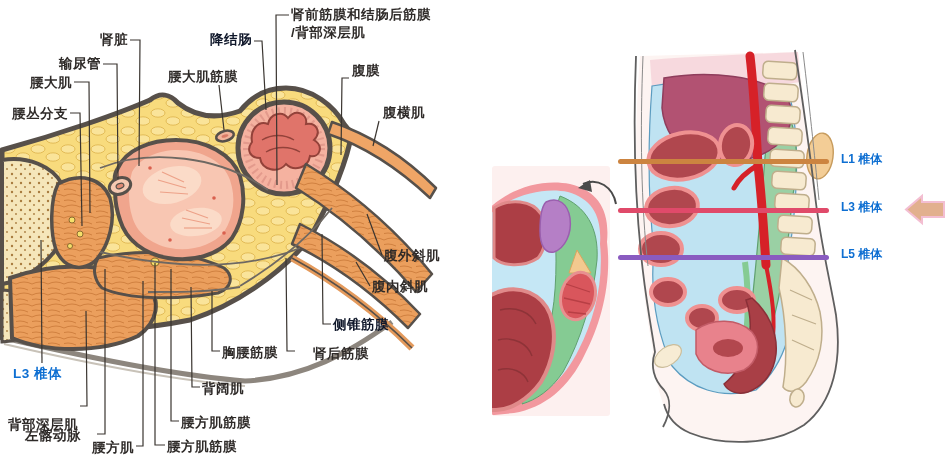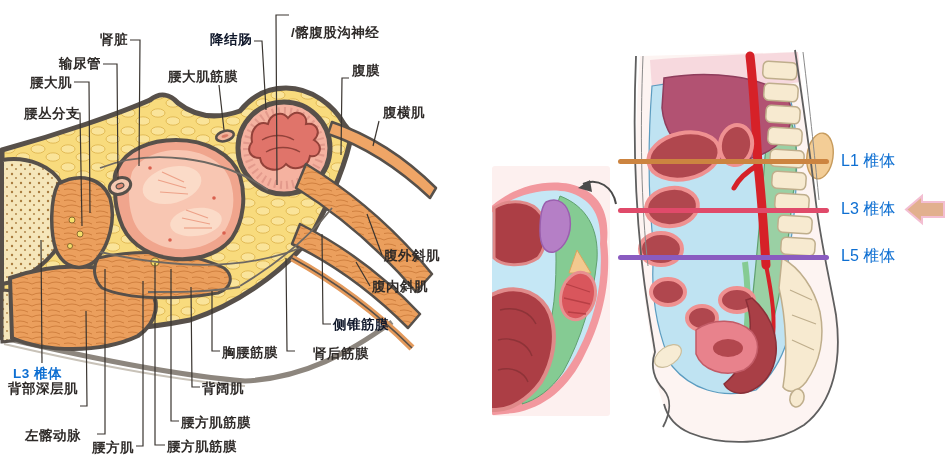--- a/index.html
+++ b/index.html
@@ -3,21 +3,21 @@
 <meta charset="utf-8">
 <style>
   html,body{margin:0;padding:0;background:#fff;}
   #canvas{position:relative;width:949px;height:474px;background:#fff;overflow:hidden;
           font-family:"Liberation Sans","DejaVu Sans",sans-serif;}
   #art{position:absolute;left:0;top:0;z-index:1;}
   .lbl{position:absolute;z-index:4;font-size:13.5px;font-weight:600;color:#2e2a28;
        white-space:nowrap;line-height:18px;letter-spacing:.5px;}
   .lbl.red{color:#0f172a;}
   .lbl.blue{color:#0e6fd2;font-weight:700;}
-  .mk-lbl{position:absolute;z-index:4;font-size:16px;font-weight:400;color:#0e6fd2;white-space:nowrap;}
+  .mk-lbl{position:absolute;z-index:4;font-size:12px;font-weight:700;color:#0e6fd2;white-space:nowrap;}
   .mline{position:absolute;z-index:3;height:5px;border-radius:2.5px;}
   .mline.c-l1{background:#cc8440;}
   .mline.c-l3{background:#e04a6a;}
   .mline.c-l5{background:#8a5bc0;}
 </style>
 </head>
 <body>
 
 <div id="canvas">
 
@@ -220,36 +220,37 @@
     </g>
 
     <polygon points="944,202 922,202 922,196 906,209.5 922,223 922,217 944,217" fill="#e2b08e" stroke="#f3bed2" stroke-width="2"></polygon>
   </g>
 </svg>
 
 <div class="mline c-l1" style="left:618px;top:159px;width:211px"></div>
 <div class="mline c-l3" style="left:618px;top:208px;width:211px"></div>
 <div class="mline c-l5" style="left:618px;top:255px;width:211px"></div>
 
-<div class="lbl" style="left:24px;top:105px">腰丛分支</div>
+<div class="lbl" style="left:12px;top:105px">腰丛分支</div>
 <div class="lbl" style="left:30px;top:74px">腰大肌</div>
 <div class="lbl" style="left:59px;top:55px">输尿管</div>
 <div class="lbl" style="left:100px;top:31px">肾脏</div>
 <div class="lbl" style="left:168px;top:68px">腰大肌筋膜</div>
 <div class="lbl red" style="left:210px;top:31px">降结肠</div>
-<div class="lbl" style="left:291px;top:24px">/髂腹股沟神经</div>
+<div class="lbl" style="left:291px;top:6px">肾前筋膜和结肠后筋膜</div>
+<div class="lbl" style="left:291px;top:24px">/背部深层肌</div>
 <div class="lbl" style="left:352px;top:62px">腹膜</div>
 <div class="lbl" style="left:383px;top:104px">腹横肌</div>
 <div class="lbl" style="left:384px;top:247px">腹外斜肌</div>
 <div class="lbl" style="left:372px;top:278px">腹内斜肌</div>
 <div class="lbl red" style="left:333px;top:316px">侧锥筋膜</div>
 <div class="lbl" style="left:222px;top:344px">胸腰筋膜</div>
 <div class="lbl" style="left:313px;top:345px">肾后筋膜</div>
 <div class="lbl blue" style="left:13px;top:365px">L3 椎体</div>
-<div class="lbl" style="left:8px;top:380px">背部深层肌</div>
+<div class="lbl" style="left:8px;top:416px">背部深层肌</div>
 <div class="lbl" style="left:25px;top:427px">左髂动脉</div>
 <div class="lbl" style="left:92px;top:439px">腰方肌</div>
 <div class="lbl" style="left:181px;top:414px">腰方肌筋膜</div>
 <div class="lbl" style="left:167px;top:438px">腰方肌筋膜</div>
 <div class="lbl" style="left:202px;top:380px">背阔肌</div>
 
 <div class="mk-lbl" style="left:841px;top:151px">L1 椎体</div>
 <div class="mk-lbl" style="left:841px;top:199px">L3 椎体</div>
 <div class="mk-lbl" style="left:841px;top:246px">L5 椎体</div>
 

